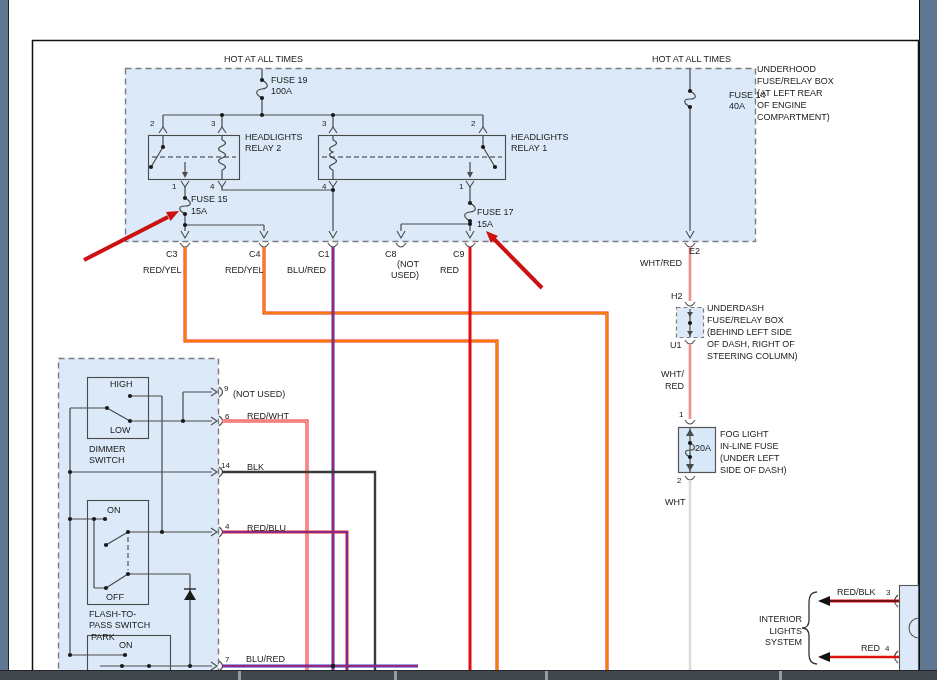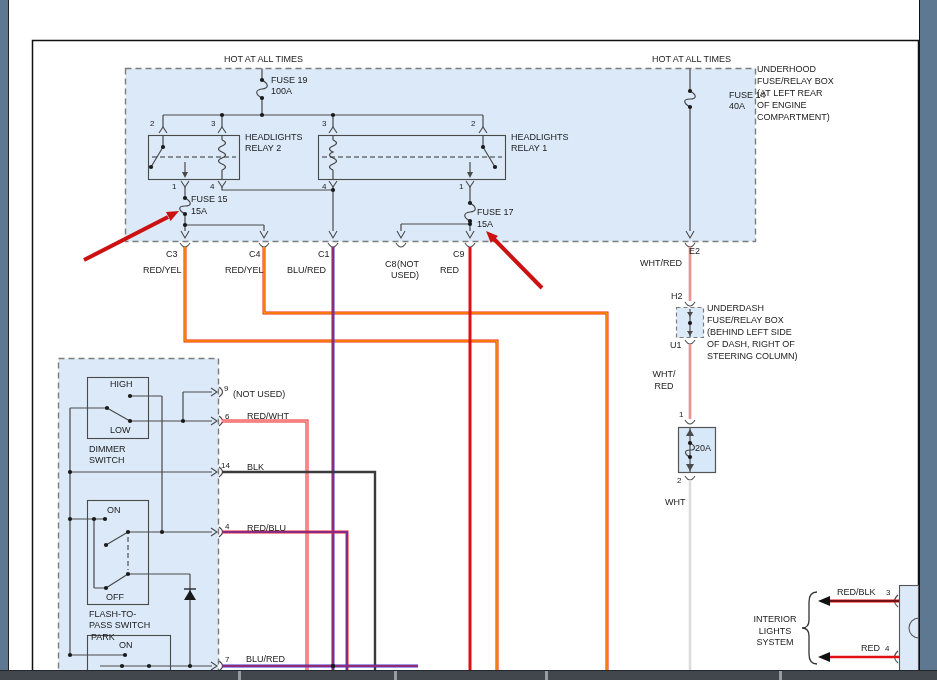--- a/index.html
+++ b/index.html
@@ -3,21 +3,21 @@
 <meta charset="utf-8">
 <style>
   html,body{margin:0;padding:0;background:#fff;}
   #stage{position:relative;width:937px;height:680px;background:#fdba74;overflow:hidden;
          font-family:"Liberation Sans",sans-serif;}
   #wires{position:absolute;left:0;top:0;}
   .lbl{position:absolute;font:9px/11px "Liberation Sans",sans-serif;color:#1a1a1a;
        white-space:pre-line;z-index:5;}
   .pin{font-size:8px;line-height:9px;}
   .ctr{text-align:right;}
-  .rt{text-align:center;}
+  .rt{text-align:right;}
   .lh12{line-height:12px;}
   #edge-left{position:absolute;left:0;top:0;width:8px;height:680px;background:#5e7891;
              border-right:1px solid #222;z-index:8;}
   #edge-right{position:absolute;left:919px;top:0;width:18px;height:680px;background:#5e7891;
               border-left:1px solid #111;z-index:8;}
   #bottom-bar{position:absolute;left:0;top:670px;width:937px;height:10px;background:#42474d;
               border-top:1px solid #23262a;z-index:9;}
   .bar-div{position:absolute;top:0;width:3px;height:10px;background:#969ca3;}
 </style>
 </head>
@@ -233,21 +233,21 @@
 <div class="lbl pin" style="left:172px;top:182px">1</div>
 <div class="lbl pin" style="left:210px;top:182px">4</div>
 <div class="lbl pin" style="left:322px;top:119px">3</div>
 <div class="lbl pin" style="left:471px;top:119px">2</div>
 <div class="lbl pin" style="left:322px;top:182px">4</div>
 <div class="lbl pin" style="left:459px;top:182px">1</div>
 
 <div class="lbl" style="left:166px;top:249px">C3</div>
 <div class="lbl" style="left:249px;top:249px">C4</div>
 <div class="lbl" style="left:318px;top:249px">C1</div>
-<div class="lbl" style="left:385px;top:259px">C8</div>
+<div class="lbl" style="left:385px;top:249px">C8</div>
 <div class="lbl ctr" style="left:375px;top:259px;width:44px">(NOT
 USED)</div>
 <div class="lbl" style="left:453px;top:249px">C9</div>
 <div class="lbl" style="left:143px;top:265px">RED/YEL</div>
 <div class="lbl" style="left:225px;top:265px">RED/YEL</div>
 <div class="lbl" style="left:287px;top:265px">BLU/RED</div>
 <div class="lbl" style="left:440px;top:265px">RED</div>
 
 <div class="lbl" style="left:689px;top:246px">E2</div>
 <div class="lbl" style="left:640px;top:258px">WHT/RED</div>
@@ -255,20 +255,24 @@
 <div class="lbl lh12" style="left:707px;top:302px">UNDERDASH
 FUSE/RELAY BOX
 (BEHIND LEFT SIDE
 OF DASH, RIGHT OF
 STEERING COLUMN)</div>
 <div class="lbl" style="left:670px;top:340px">U1</div>
 <div class="lbl rt lh12" style="left:644px;top:368px;width:40px">WHT/
 RED</div>
 <div class="lbl pin" style="left:679px;top:410px">1</div>
 <div class="lbl" style="left:695px;top:443px">20A</div>
+<div class="lbl lh12" style="left:720px;top:428px">FOG LIGHT
+IN-LINE FUSE
+(UNDER LEFT
+SIDE OF DASH)</div>
 <div class="lbl pin" style="left:677px;top:476px">2</div>
 <div class="lbl" style="left:665px;top:497px">WHT</div>
 
 <div class="lbl" style="left:110px;top:379px">HIGH</div>
 <div class="lbl" style="left:110px;top:425px">LOW</div>
 <div class="lbl" style="left:89px;top:444px">DIMMER
 SWITCH</div>
 <div class="lbl pin" style="left:224px;top:384px">9</div>
 <div class="lbl" style="left:233px;top:389px">(NOT USED)</div>
 <div class="lbl pin" style="left:225px;top:412px">6</div>

